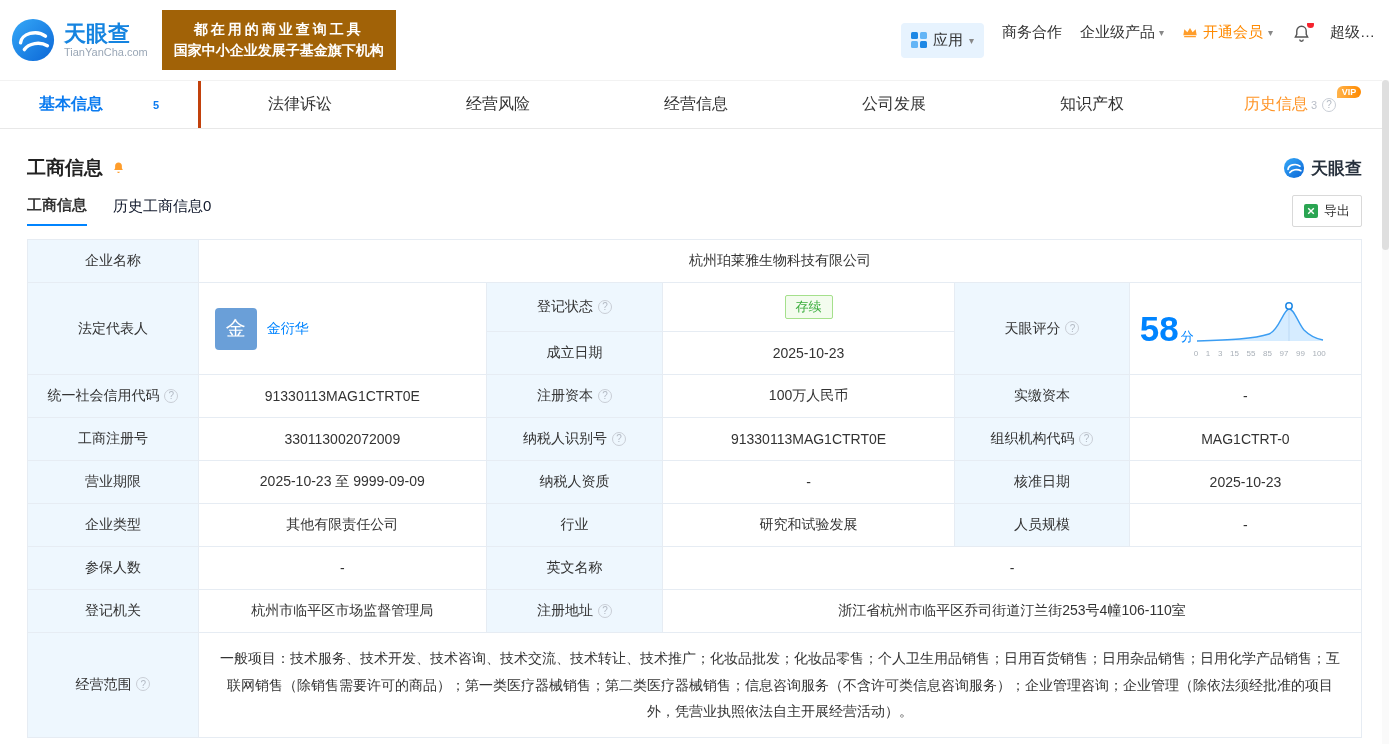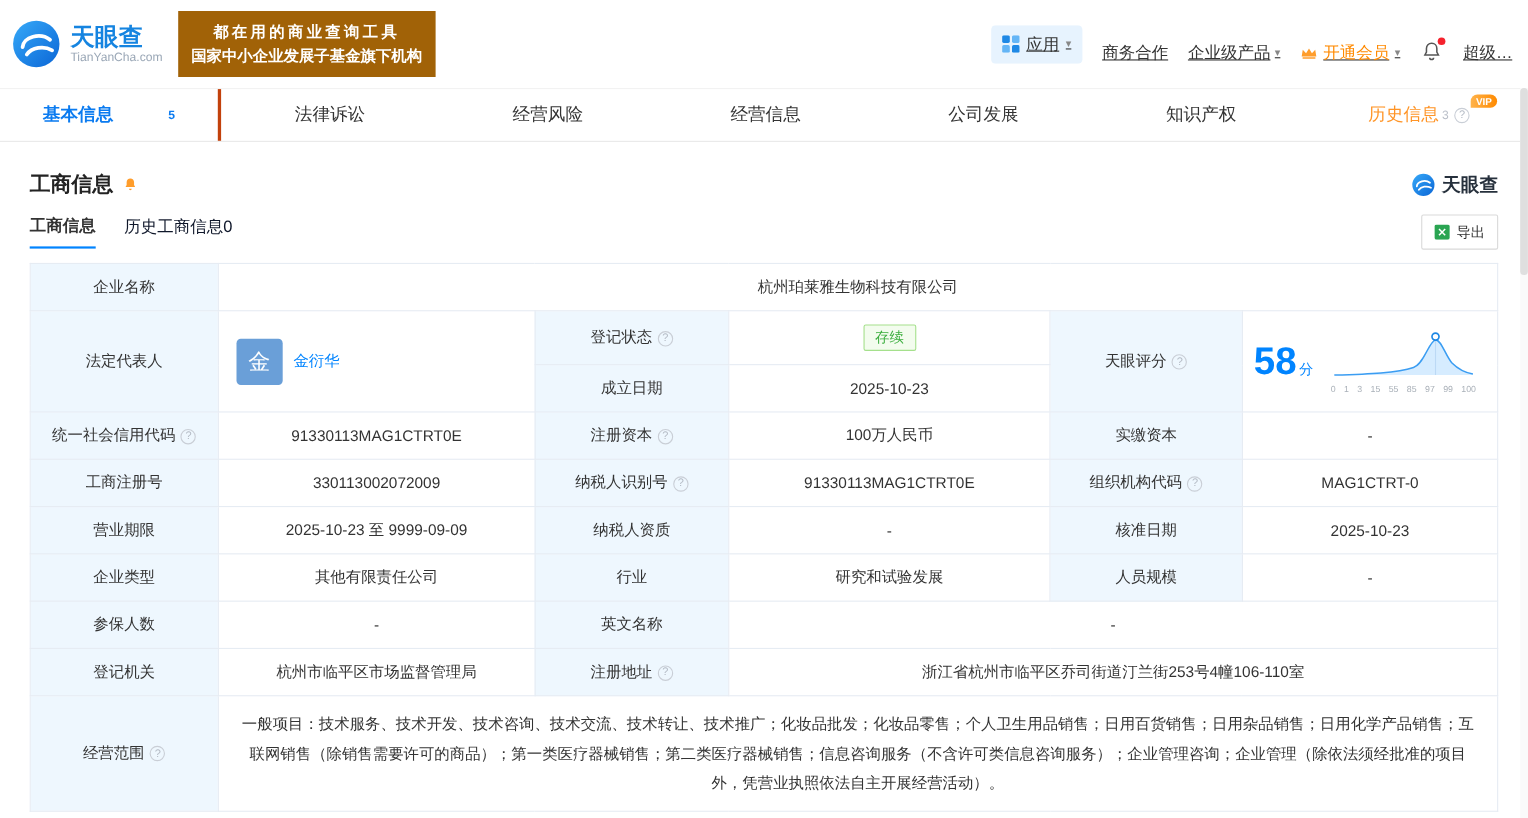--- a/index.html
+++ b/index.html
@@ -15,21 +15,21 @@
   .slogan-l1 { letter-spacing: 3px; }
   .search-area { flex: 0 0 auto; margin-left: 4px; }
   .search-tabs { display: flex; font-size: 13px; }
   .search-tab { padding: 4px 12px; cursor: pointer; color: #333; }
   .search-tab.active { background: #0084ff; color: #fff; }
   .search-row { display: flex; margin-top: 1px; }
   .search-box { position: relative; width: 360px; height: 36px; border: 1px solid #d6d6d6; border-right: none; border-radius: 2px 0 0 2px; display: flex; align-items: center; background: #fff; }
   .search-box input { border: none; outline: none; width: 100%; height: 100%; padding: 0 32px 0 10px; font-size: 14px; color: #333; font-family: inherit; background: transparent; }
   .clear-icon { position: absolute; right: 9px; width: 16px; height: 16px; border-radius: 50%; background: #c9ccd1; color: #fff; font-size: 11px; line-height: 16px; text-align: center; cursor: pointer; }
   .search-btn { width: 80px; height: 36px; background: #0084ff; color: #fff; border: none; font-size: 14px; cursor: pointer; border-radius: 0 2px 2px 0; font-family: inherit; }
-  .top-right { margin-left: auto; display: flex; align-items: flex-end; gap: 18px; font-size: 15px; white-space: nowrap; overflow: hidden; text-decoration: underline; }
+  .top-right { margin-left: auto; display: flex; align-items: flex-start; gap: 18px; font-size: 15px; white-space: nowrap; overflow: hidden; }
   .apps-btn { display: flex; align-items: center; gap: 6px; background: #e7f3fe; border-radius: 4px; padding: 8px 10px; cursor: pointer; color: #333; }
   .caret { font-size: 10px; color: #888; }
   .menu-link { color: #333; cursor: pointer; display: flex; align-items: center; gap: 4px; }
   .vip-link { color: #ff8a00; cursor: pointer; display: flex; align-items: center; gap: 5px; }
   .bell-wrap { position: relative; cursor: pointer; display: flex; align-items: center; }
   .bell-dot { position: absolute; top: -2px; right: -2px; width: 7px; height: 7px; border-radius: 50%; background: #f5222d; }
 
   
   .main-nav { height: 49px; display: flex; border-top: 1px solid #f2f2f2; border-bottom: 1px solid #e8e8e8; background: #fff; }
   .nav-tab { flex: 1; display: flex; align-items: center; justify-content: center; font-size: 16px; color: #333; cursor: pointer; position: relative; }
@@ -59,21 +59,21 @@
   
   table.info { width: 100%; border-collapse: collapse; table-layout: fixed; margin-top: 12px; font-size: 14px; }
   table.info th, table.info td { border: 1px solid #e6ecf3; padding: 12px 16px; text-align: center; vertical-align: middle; font-weight: normal; word-break: break-all; }
   table.info th { background: #eef7fe; color: #333; }
   table.info td { background: #fff; color: #333; }
   .rep-cell { display: flex; align-items: center; gap: 10px; }
   .avatar { width: 42px; height: 42px; border-radius: 4px; background: #6a9fd8; color: #fff; font-size: 20px; display: flex; align-items: center; justify-content: center; cursor: pointer; flex: 0 0 auto; }
   a.blue-link { color: #0084ff; text-decoration: none; cursor: pointer; }
   .badge-green { display: inline-block; padding: 2px 10px; font-size: 13px; color: #3cae3f; background: #f3fcee; border: 1px solid #a5e08c; border-radius: 2px; }
   .score-cell { padding: 6px 10px !important; }
-  .score-wrap { display: flex; align-items: center; gap: 16px; cursor: pointer; }
+  .score-wrap { display: flex; align-items: center; gap: 0; cursor: pointer; }
   .score-num { font-size: 35px; font-weight: bold; color: #0084ff; line-height: 1; white-space: nowrap; }
   .score-unit { font-size: 13px; font-weight: normal; margin-left: 2px; }
   .score-chart { width: 132px; flex: 0 0 auto; }
   .ticks { display: flex; justify-content: space-between; font-size: 8px; color: #a9b0b8; margin-top: 1px; }
   .scope-text { line-height: 1.9; text-align: justify; }
 
   .scrollbar { position: absolute; top: 80px; right: 0; width: 7px; height: 664px; background: #fafafa; }
   .scroll-thumb { width: 7px; height: 170px; background: #dfdfdf; border-radius: 4px; }
 </style>
 </head>

